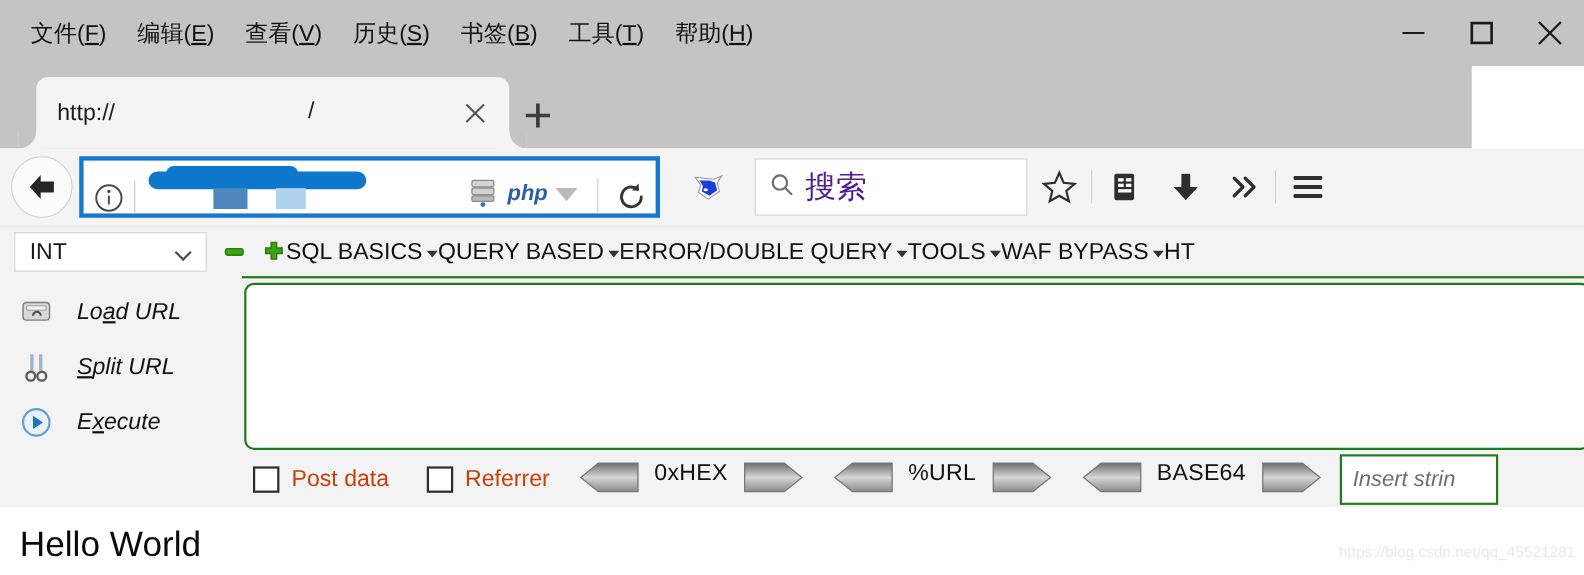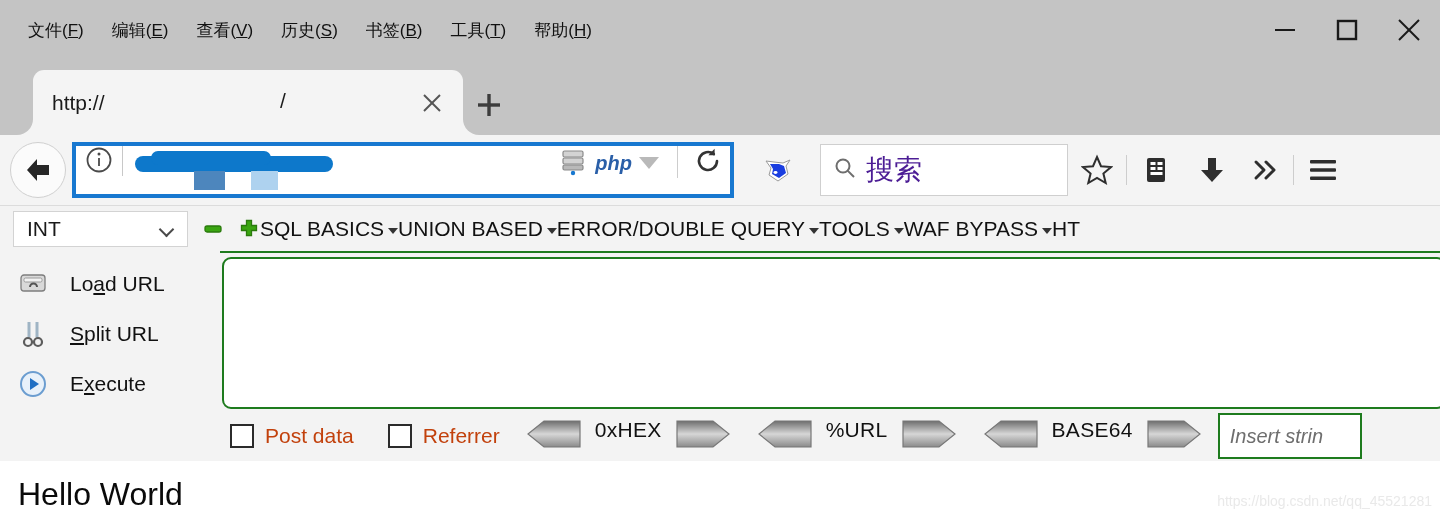--- a/index.html
+++ b/index.html
@@ -12,31 +12,31 @@
   #app { position: relative; width: 1440px; height: 523px; overflow: hidden; }
 
   
   .titlebar {
     position: absolute; top: 0; left: 0; width: 1440px; height: 60px;
     background: #c4c4c4;
     display: flex; align-items: center;
   }
   .menu-items { display: flex; align-items: center; padding-left: 14px; gap: 0px; }
   .menu-item {
-    font-size: 17px; color: #111; padding: 4px 14px; white-space: nowrap;
+    font-size: 21px; color: #111; padding: 4px 14px; white-space: nowrap;
     letter-spacing: 0px;
   }
   .menu-item .mn { text-decoration: underline; }
   .wincontrols { position: absolute; right: 0; top: 0; height: 60px; display: flex; align-items: center; }
   .wc { width: 62px; height: 60px; display: flex; align-items: center; justify-content: center; }
   .wc svg { display: block; }
 
   
   .tabstrip {
-    position: absolute; top: 60px; left: 0; width: 1440px; height: 75px;
+    position: absolute; top: 60px; left: 0; width: 1338px; height: 75px;
     background: #c4c4c4;
   }
   .tab {
     position: absolute; left: 33px; top: 10px; width: 430px; height: 65px;
     background: #f4f4f4;
     border-radius: 11px 11px 0 0;
     display: flex; align-items: center;
   }
   .tab::before, .tab::after {
     content: ""; position: absolute; bottom: 0; width: 16px; height: 16px;
@@ -64,23 +64,23 @@
     background: #f4f4f4;
     display: flex; align-items: center;
   }
   .backbtn {
     width: 56px; height: 56px; margin-left: 10px; border-radius: 50%;
     border: 1px solid #d0d0d0; background: #fbfbfb;
     display: flex; align-items: center; justify-content: center;
     flex: 0 0 auto;
   }
   .urlbox {
-    position: relative; margin-left: 6px; width: 662px; height: 56px;
+    position: relative; margin-left: 6px; width: 528px; height: 56px;
     background: #ffffff; border: 4px solid #1878d0;
-    display: flex; align-items: flex-start; flex: 0 0 auto;
+    display: flex; align-items: flex-end; flex: 0 0 auto;
   }
   .identity { width: 46px; display: flex; align-items: center; justify-content: center; flex: 0 0 auto; }
   .url-divider { width: 1px; height: 30px; background: #c8c8c8; flex: 0 0 auto; }
   .redaction { position: relative; flex: 1 1 auto; height: 100%; }
   .red-main {
     position: absolute; left: 12px; top: 10px; width: 198px; height: 16px;
     background: #0d78cb; border-radius: 9px;
   }
   .red-main2 {
     position: absolute; left: 28px; top: 5px; width: 120px; height: 14px;
@@ -134,20 +134,21 @@
   }
   .hb-menu-item .tri {
     width: 0; height: 0; border-left: 5px solid transparent; border-right: 5px solid transparent;
     border-top: 6px solid #333; margin-top: 5px;
   }
   .hb-topline { position: absolute; top: 45px; left: 220px; width: 1220px; height: 2px; background: #1e7b1e; }
 
   .hb-left {
     position: absolute; top: 47px; left: 0; width: 218px; height: 160px;
     padding-top: 6px;
+    font-style: italic;
   }
   .hb-btn {
     display: flex; align-items: center; height: 50px; padding-left: 16px; gap: 20px;
   }
   .hb-btn .lbl { font-size: 21px; color: #111; }
   .hb-btn .lbl u { text-decoration: underline; }
   .hb-btn .bico { width: 34px; display: flex; align-items: center; justify-content: center; }
 
   .hb-textarea {
     position: absolute; top: 51px; left: 222px; width: 1224px; height: 152px;
@@ -349,21 +350,21 @@
       <div class="hb-icon">
         <svg width="20" height="20" viewBox="0 0 20 20">
             <path d="M7.5 1.5 h5 v5 h5 v5 h-5 v5 h-5 v-5 h-5 v-5 h5 z" fill="#3aa511" stroke="#2a7a0c" stroke-width="1.3"></path>
           </svg>
       </div>
       <div class="hb-menu-item">
           <span>SQL BASICS</span>
           <span class="tri"></span>
         </div>
       <div class="hb-menu-item">
-          <span>UNION BASED</span>
+          <span>QUERY BASED</span>
           <span class="tri"></span>
         </div>
       <div class="hb-menu-item">
           <span>ERROR/DOUBLE QUERY</span>
           <span class="tri"></span>
         </div>
       <div class="hb-menu-item">
           <span>TOOLS</span>
           <span class="tri"></span>
         </div>

